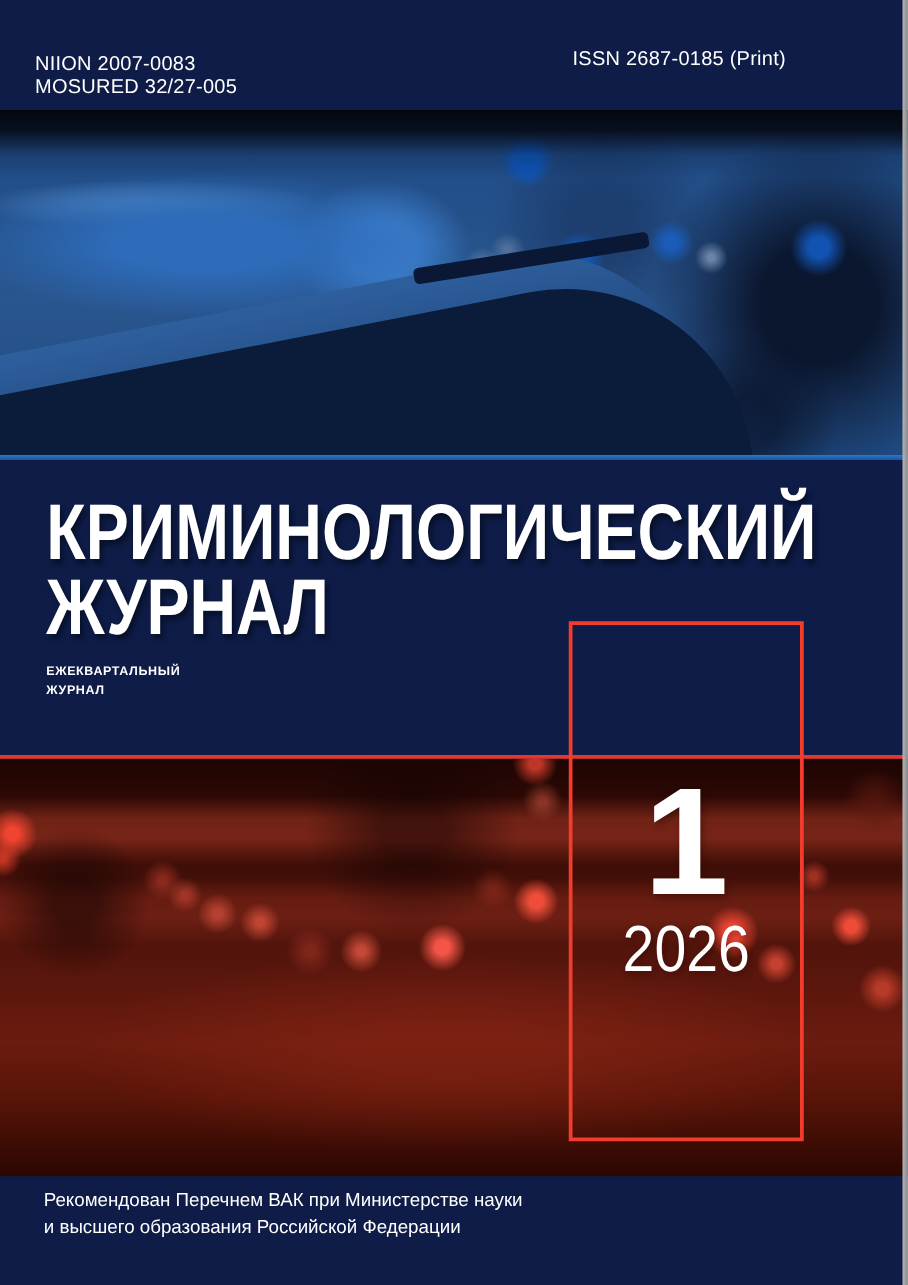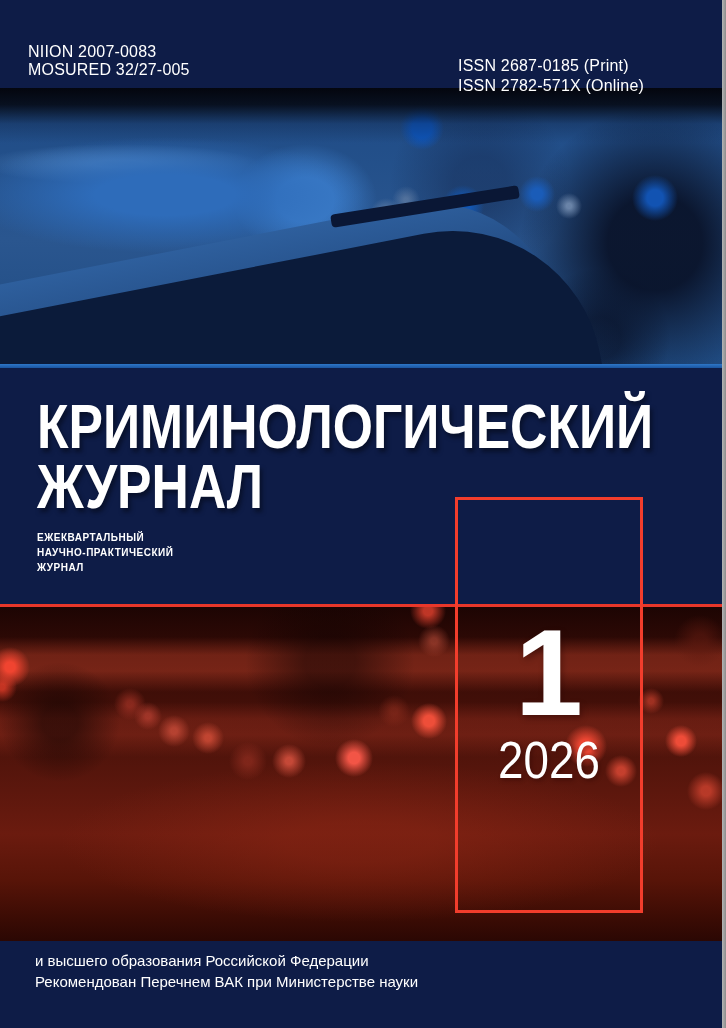--- a/index.html
+++ b/index.html
@@ -72,21 +72,21 @@
       radial-gradient(circle 85px at 330px 55px,rgba(18,3,2,.5) 30%,rgba(18,3,2,0) 100%),
       radial-gradient(ellipse 300px 80px at 360px 235px,rgba(145,40,22,.45) 25%,rgba(145,40,22,0) 100%),
       linear-gradient(180deg,rgba(0,0,0,0) 30px,rgba(205,70,45,.4) 48px,rgba(205,70,45,.42) 64px,rgba(0,0,0,0) 85px),
       linear-gradient(180deg,rgba(0,0,0,0) 95px,rgba(190,60,40,.28) 112px,rgba(190,60,40,.3) 128px,rgba(0,0,0,0) 150px),
       linear-gradient(180deg,#1d0503 0%,#2d0905 10%,#3c0d07 22%,#4a120a 38%,#5c170d 55%,#6b1b0f 68%,#571408 82%,#390b04 94%,#2b0703 100%);
   }
   .divider-red{position:absolute;left:0;top:604px;width:726px;height:3px;background:#e8372a;z-index:3;}
   
   .header-left{position:absolute;left:28px;top:43px;font-size:16px;line-height:18px;
     letter-spacing:.2px;z-index:5;}
-  .header-right{position:absolute;left:458px;top:56px;font-size:16px;line-height:20px;
+  .header-right{position:absolute;left:458px;top:38px;font-size:16px;line-height:20px;
     letter-spacing:.2px;z-index:5;}
   .title{position:absolute;left:37px;top:396px;font-size:63px;line-height:60px;font-weight:bold;
     transform:scaleX(.82);transform-origin:left top;white-space:nowrap;
     text-shadow:3px 4px 5px rgba(4,8,20,.55);z-index:5;}
   .subtitle{position:absolute;left:37px;top:530px;font-size:10px;line-height:15px;font-weight:bold;
     letter-spacing:.5px;z-index:5;}
   .footer-note{position:absolute;left:35px;top:950px;font-size:15px;line-height:21px;z-index:5;}
   
   .issue-box{position:absolute;left:455px;top:497px;width:188px;height:416px;
     border:3px solid #f23d2c;box-sizing:border-box;z-index:4;}
@@ -114,37 +114,35 @@
 
   <div class="photo-red"></div>
   <div class="divider-red"></div>
 
   <div class="header-left">
     <div>NIION 2007-0083</div>
     <div>MOSURED 32/27-005</div>
   </div>
   <div class="header-right">
     <div>ISSN 2687-0185 (Print)</div>
-    <div>ISSN 2782-571X (Online)</div>
   </div>
 
   <div class="title">
     <div>КРИМИНОЛОГИЧЕСКИЙ</div>
     <div>ЖУРНАЛ</div>
   </div>
 
   <div class="subtitle">
     <div>ЕЖЕКВАРТАЛЬНЫЙ</div>
-    <div>НАУЧНО-ПРАКТИЧЕСКИЙ</div>
     <div>ЖУРНАЛ</div>
   </div>
 
   <div class="issue-box"></div>
   <div class="issue-number">1</div>
   <div class="issue-year">2026</div>
 
   <div class="footer-note">
+    <div>Рекомендован Перечнем ВАК при Министерстве науки</div>
     <div>и высшего образования Российской Федерации</div>
-    <div>Рекомендован Перечнем ВАК при Министерстве науки</div>
   </div>
 
   <div class="page-edge"></div>
 </div>
 
 </body></html>

